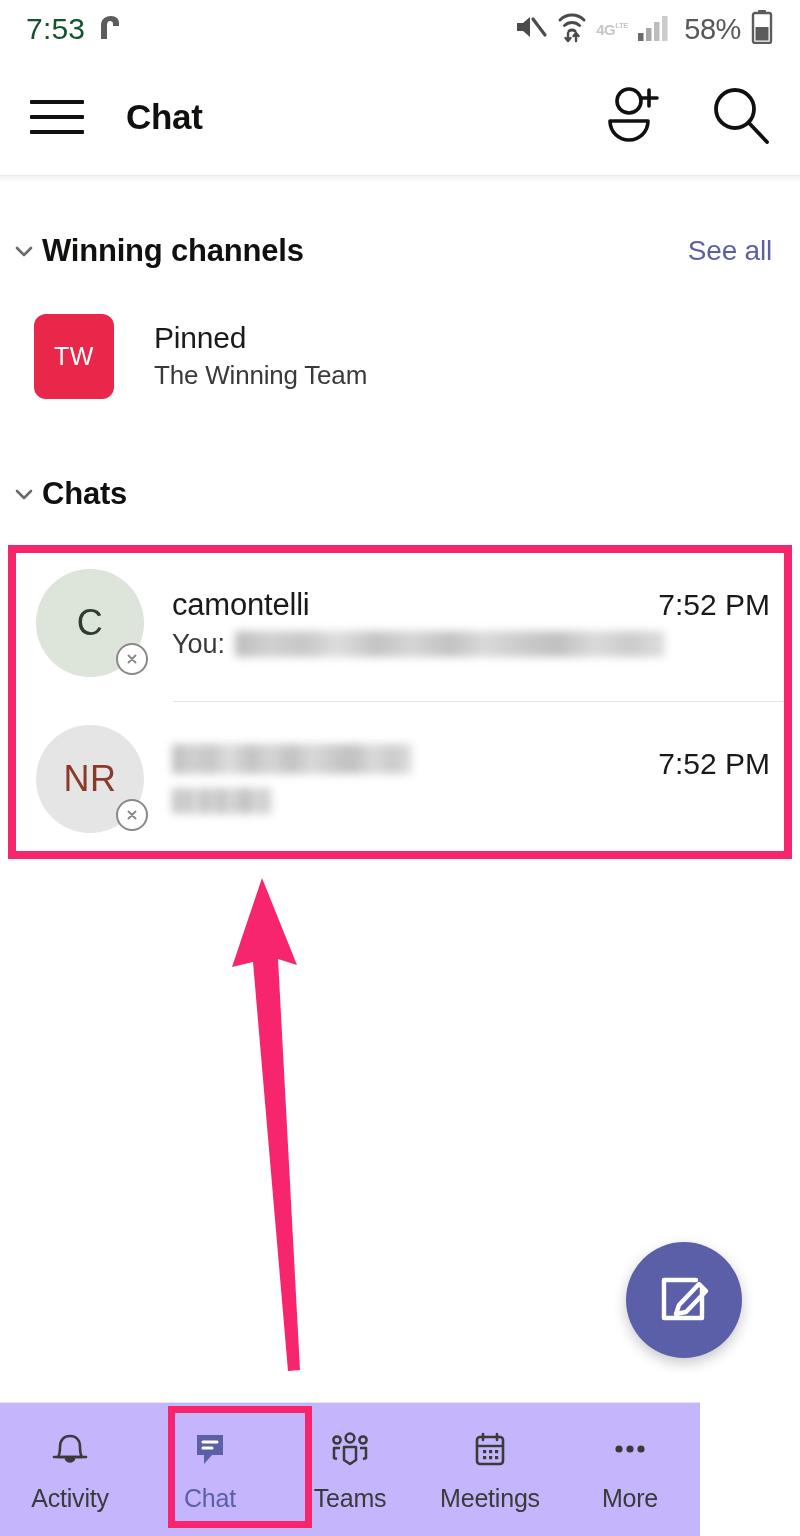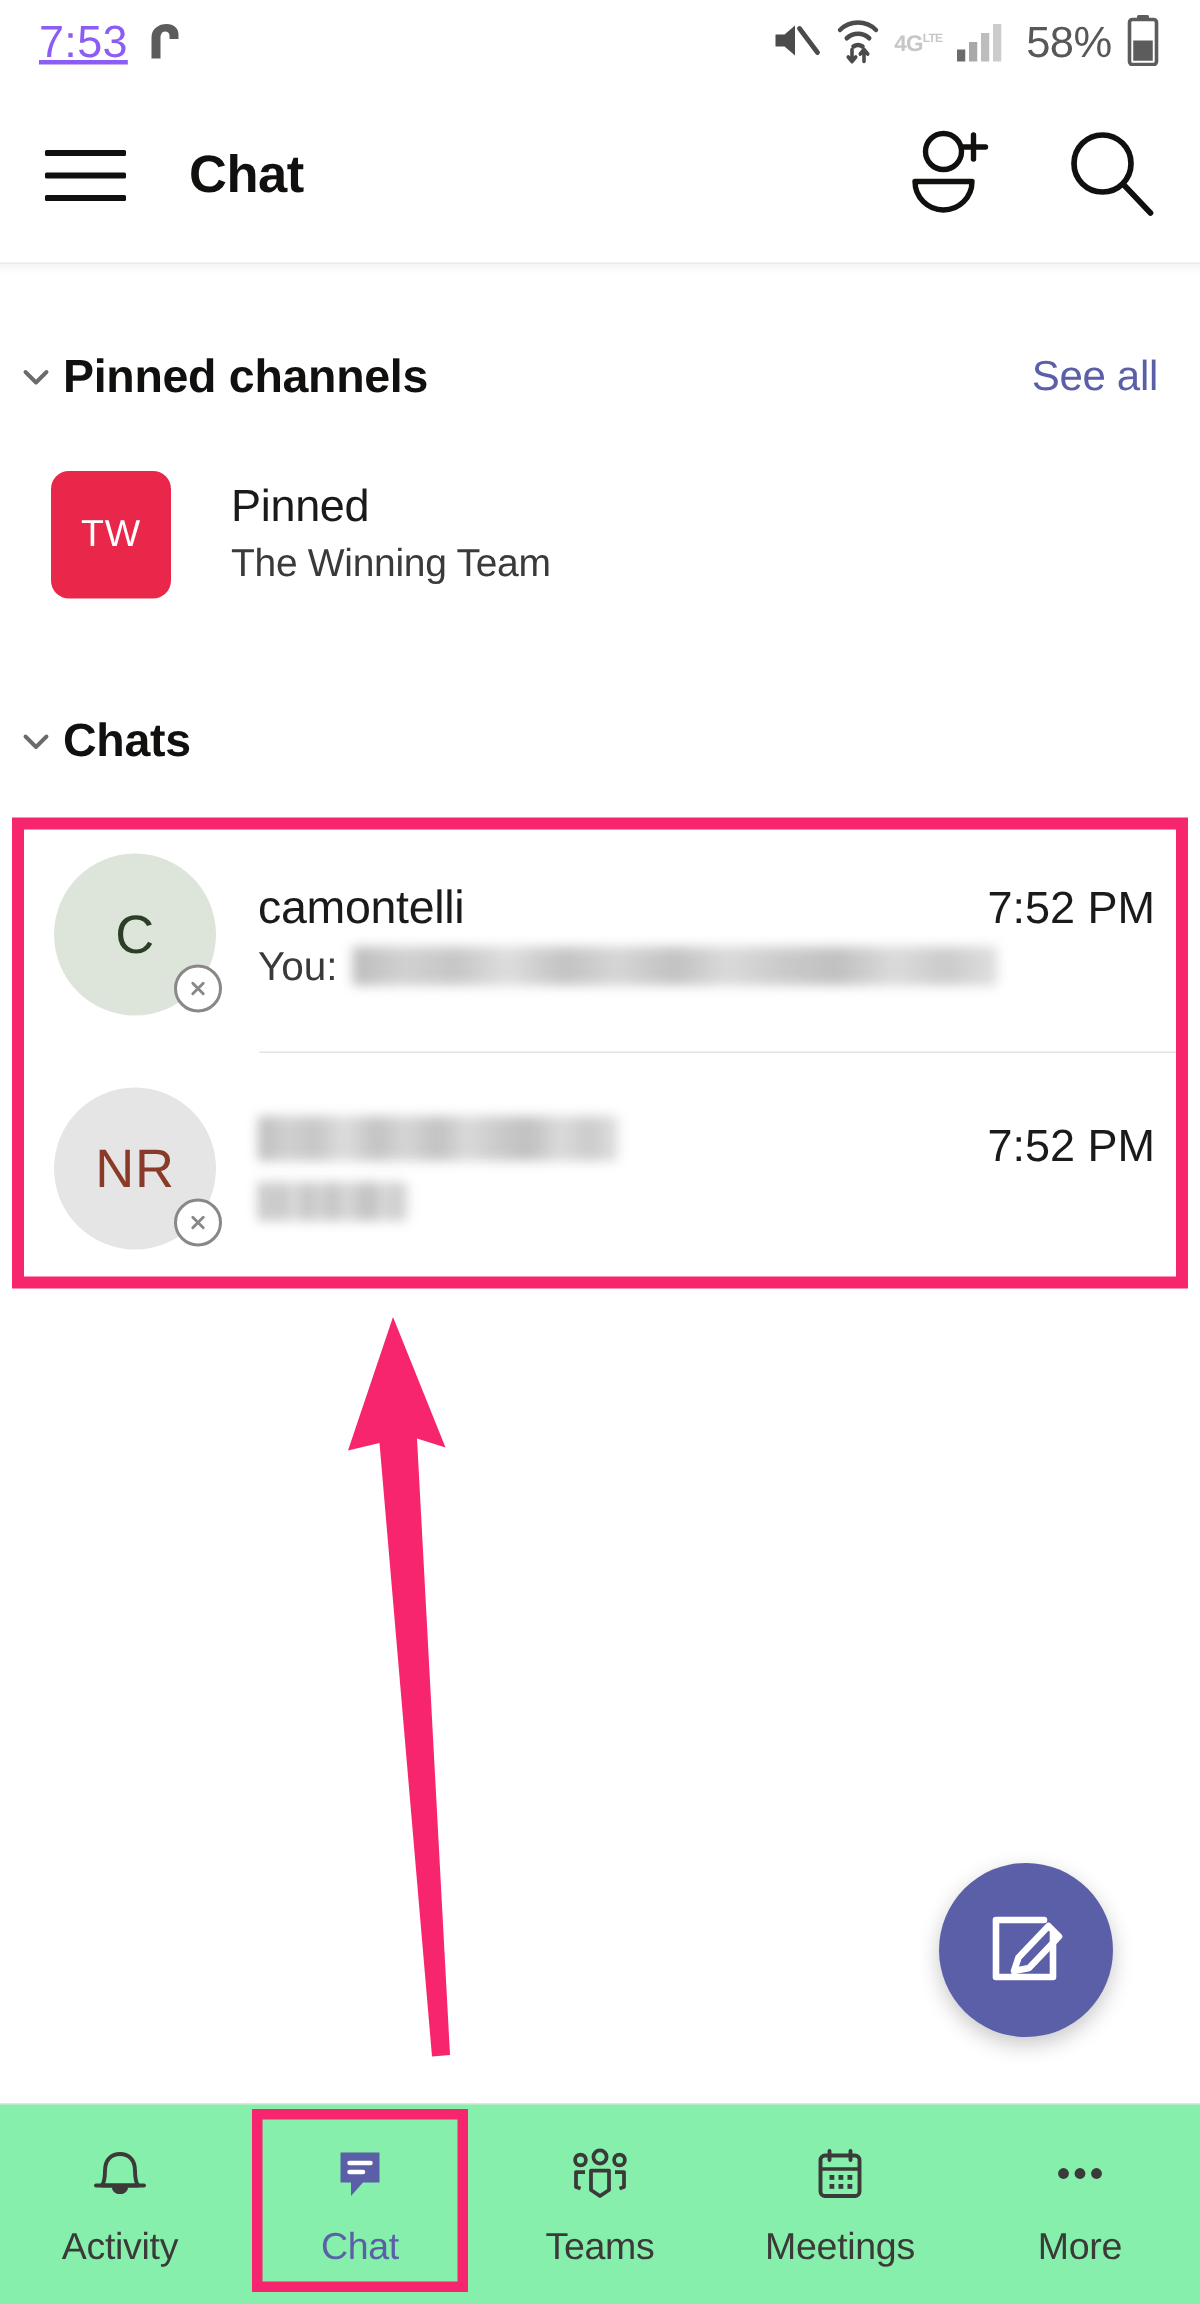--- a/index.html
+++ b/index.html
@@ -28,23 +28,22 @@
     padding: 0 26px;
     box-sizing: border-box;
   }
   .status-left {
     display: flex;
     align-items: center;
     gap: 12px;
   }
   .status-time {
     font-size: 30px;
-    color: #8b5cf6;
+    color: #14532d;
     letter-spacing: 0.2px;
-    text-decoration: underline;
   }
   .status-right {
     display: flex;
     align-items: center;
     gap: 9px;
   }
   .status-battery-text {
     font-size: 29px;
     color: #585858;
     letter-spacing: -0.4px;
@@ -325,22 +324,22 @@
     align-items: center;
     justify-content: center;
     box-shadow: 0 5px 14px rgba(0,0,0,0.22);
     cursor: pointer;
   }
 
   
   .bottom-nav {
     position: absolute;
     left: 0; top: 1402px;
-    width: 800px; height: 134px;
-    background: #86efac;
+    width: 700px; height: 134px;
+    background: #c4b5fd;
     border-top: 1px solid #e6e4e3;
     display: flex;
     box-sizing: border-box;
     justify-content: center;
   }
   .nav-item {
     flex: 1 1 0;
     display: flex;
     flex-direction: column;
     align-items: center;
@@ -432,21 +431,21 @@
 </div>
 <div class="header-divider"></div>
 <div class="header-shadow"></div>
 
 <div class="section-header" style="top:222px;height:58px;">
   <span class="chevron-down">
     <svg width="24" height="24" viewBox="0 0 24 24">
       <path d="M5 9 L12 16 L19 9" fill="none" stroke="#6b6b6b" stroke-width="2.6" stroke-linecap="round" stroke-linejoin="round"></path>
     </svg>
   </span>
-  <span class="section-title">Pinned channels</span>
+  <span class="section-title">Winning channels</span>
   <span class="see-all">See all</span>
 </div>
 
 <div class="channel-row">
   <div class="team-avatar">TW</div>
   <div class="channel-text">
     <span class="channel-name">Pinned</span>
     <span class="channel-team">The Winning Team</span>
   </div>
 </div>

